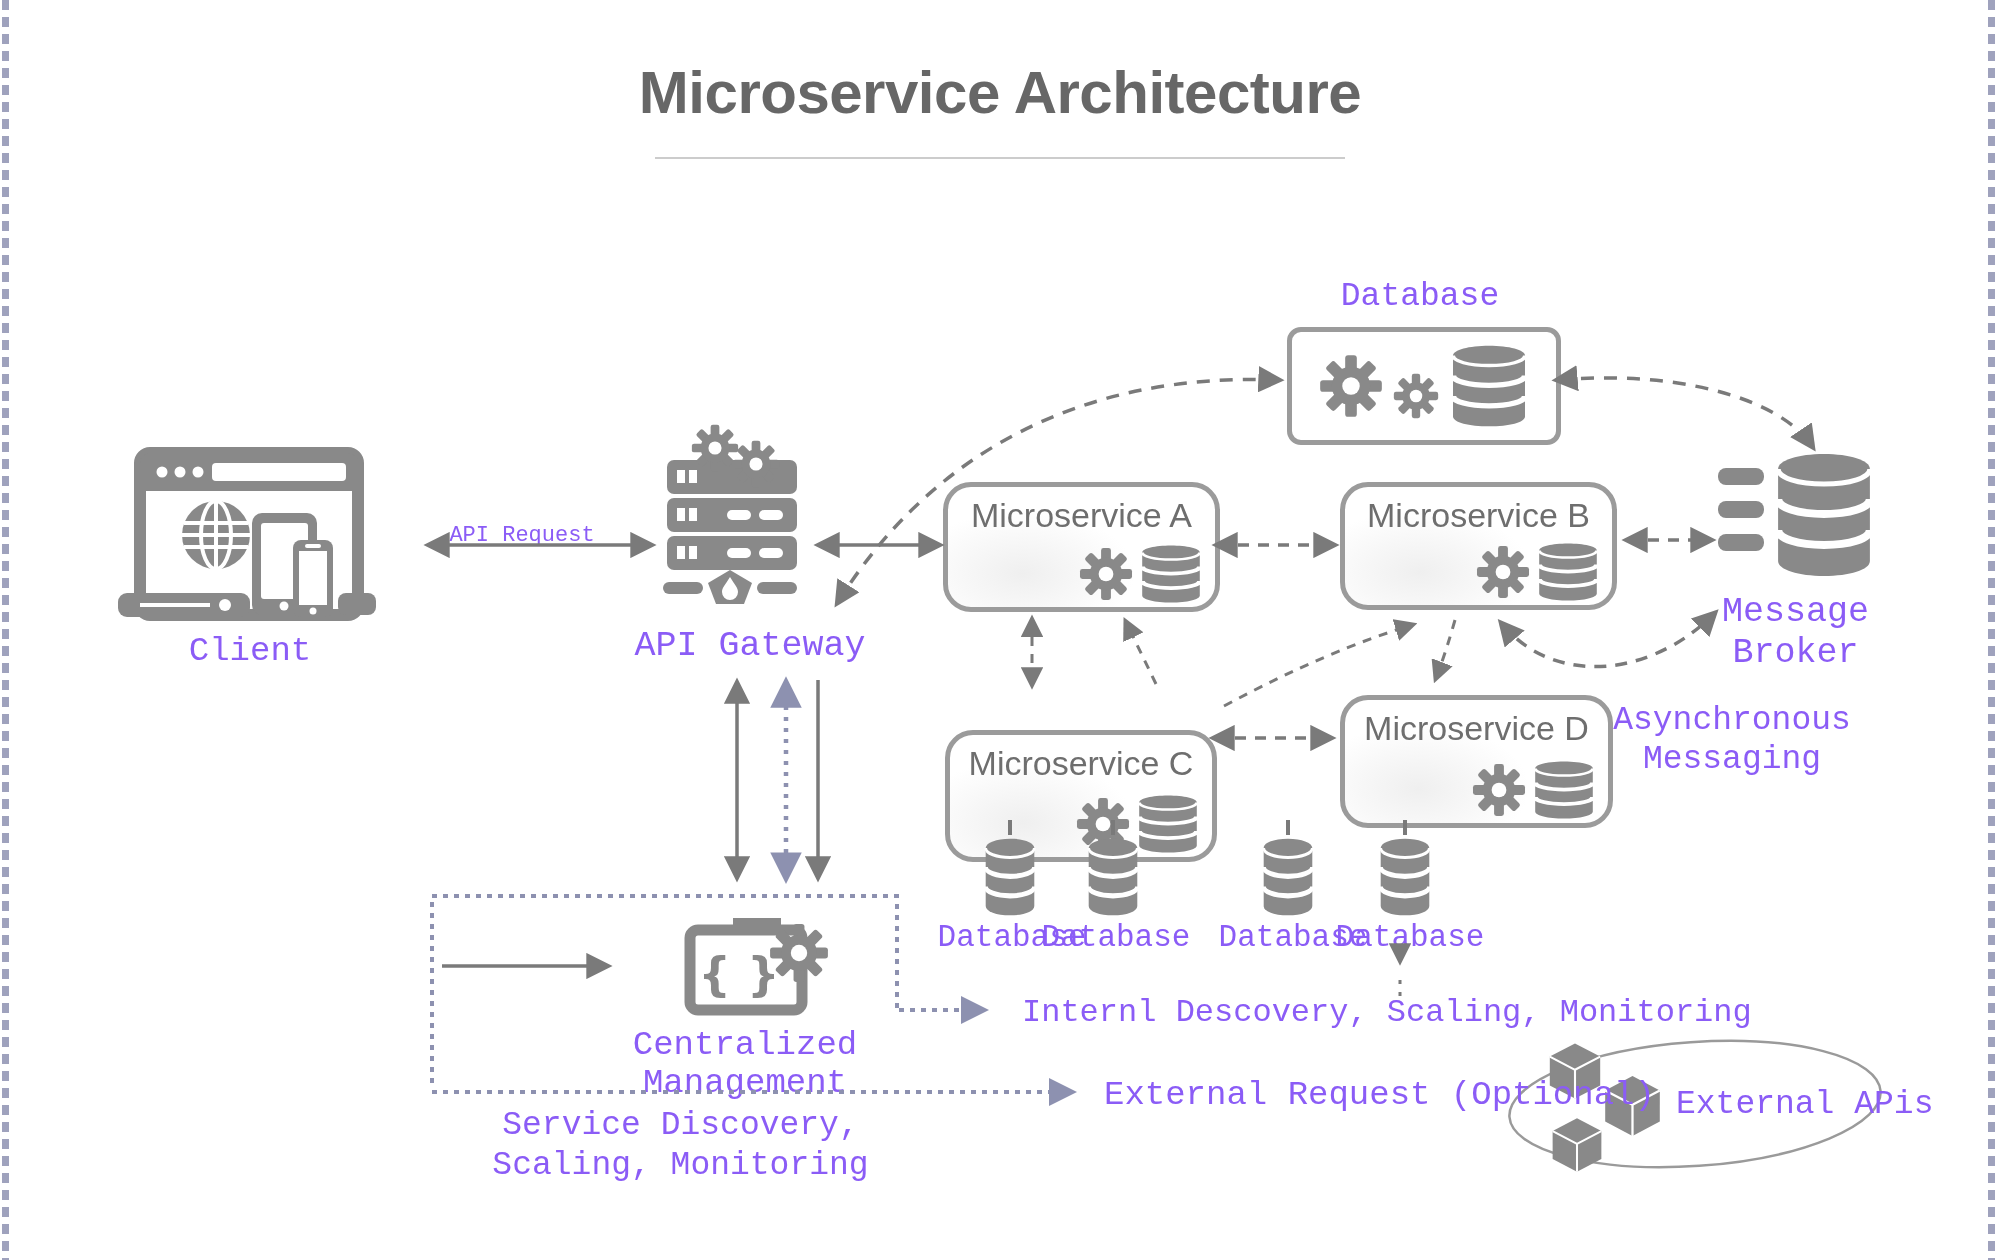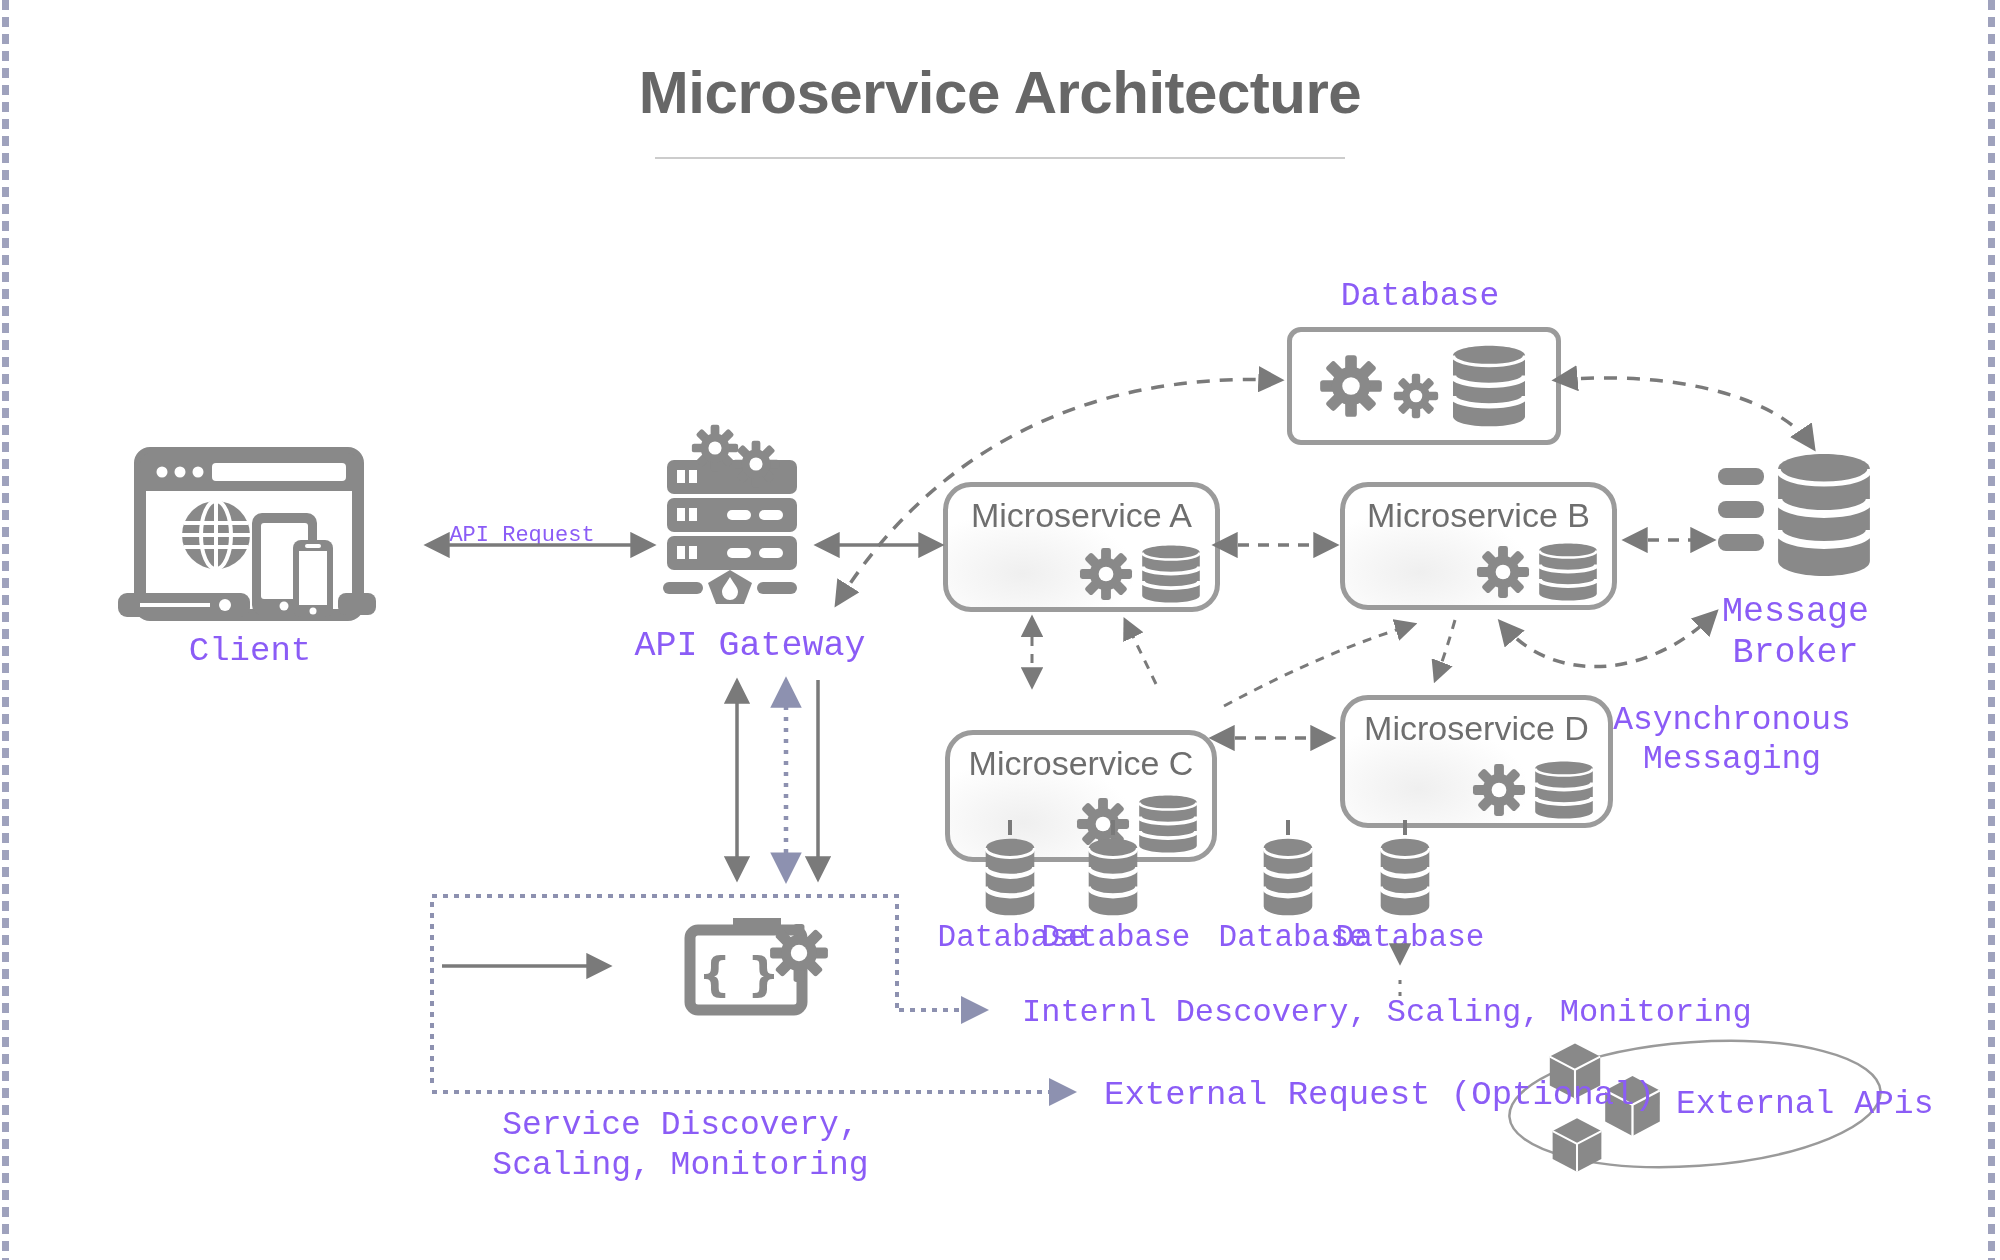--- a/index.html
+++ b/index.html
@@ -254,20 +254,21 @@
   <div class="lbl c" id="client-label">Client</div>
   <div class="lbl c" id="api-request-label">API Request</div>
   <div class="lbl c" id="gateway-label">API Gateway</div>
   <div class="lbl c" id="topdb-label">Database</div>
   <div class="lbl c" id="broker-label">Message Broker</div>
   <div class="lbl c" id="async-label">Asynchronous Messaging</div>
   <div class="lbl c db-label" style="left:937px">Database</div>
   <div class="lbl c db-label" style="left:1041px">Database</div>
   <div class="lbl c db-label" style="left:1218px">Database</div>
   <div class="lbl c db-label" style="left:1335px">Database</div>
+  <div class="lbl c" id="mgmt-label">Centralized Management</div>
   <div class="lbl c" id="svc-label">Service Discovery, Scaling, Monitoring</div>
   <div class="lbl" id="internal-note">Internl Descovery, Scaling, Monitoring</div>
   <div class="lbl" id="external-request">External Request (Optional)</div>
   <div class="lbl" id="external-apis">External APis</div>
 
   <svg id="connectors" width="2000" height="1260" viewBox="0 0 2000 1260">
     <defs>
       <marker id="ah" viewBox="0 0 10 10" refX="7.5" refY="5" markerWidth="7.5" markerHeight="7.5" orient="auto-start-reverse">
         <path d="M0,0 L10,5 L0,10 z" fill="#7a7a7a"></path>
       </marker>

